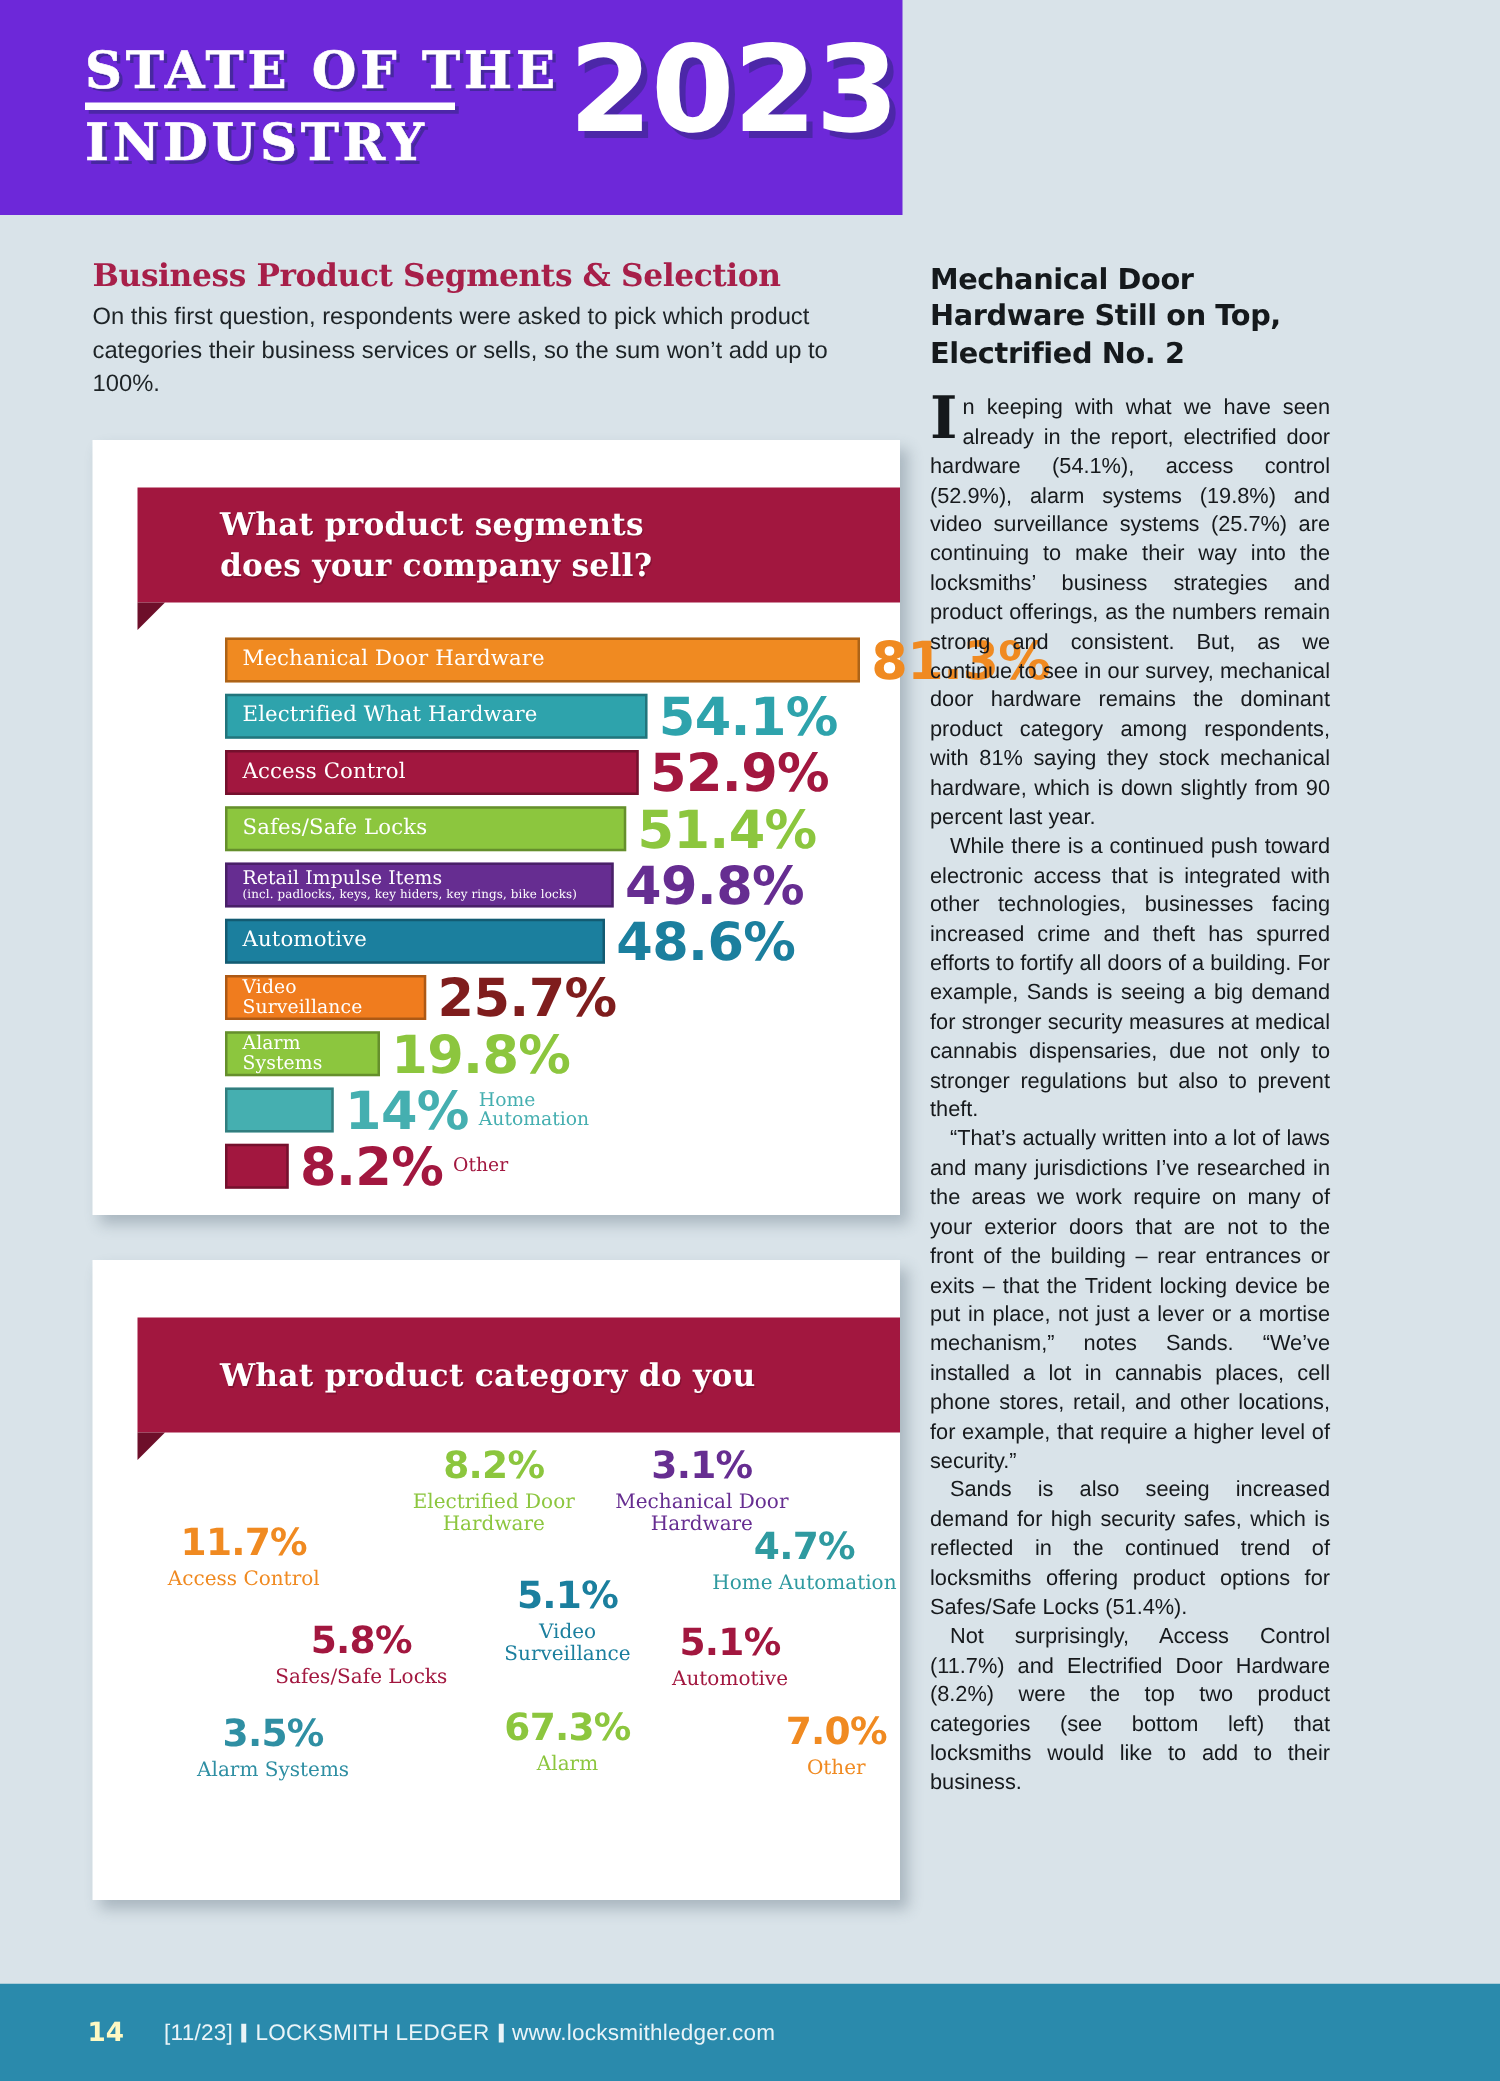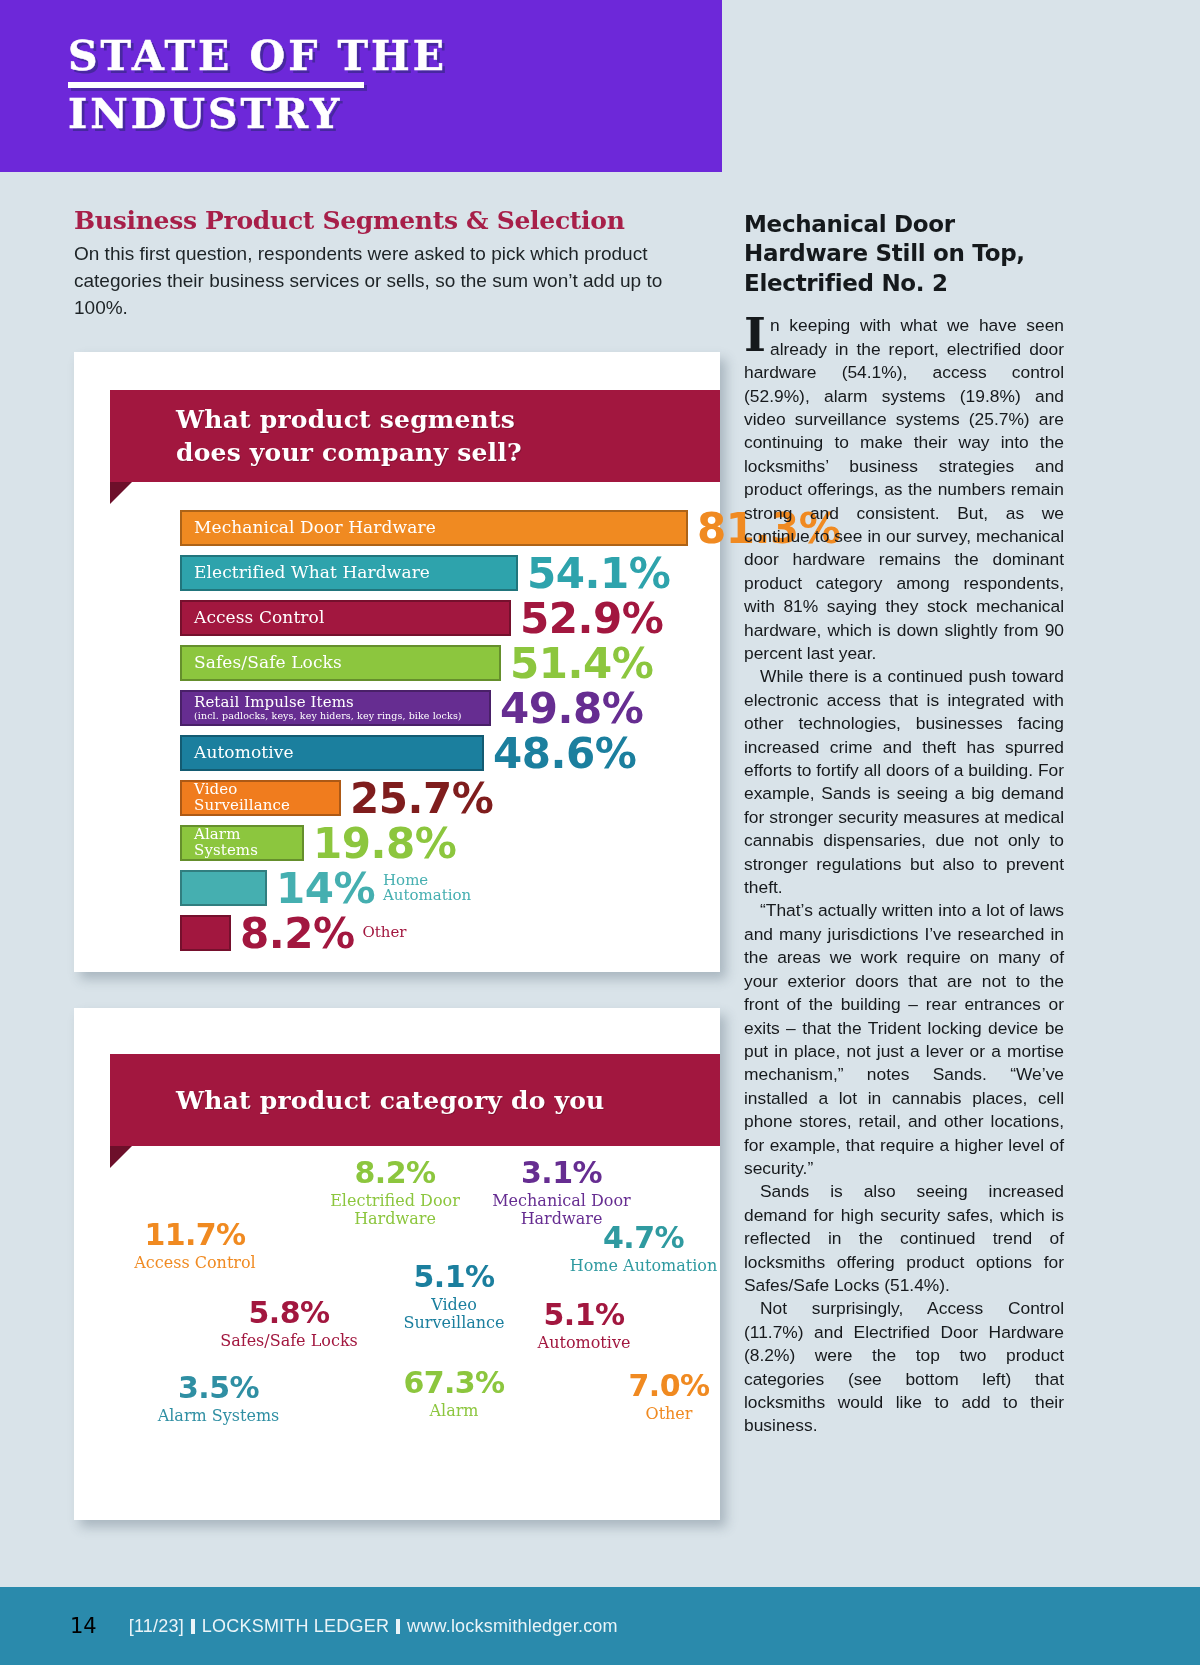--- a/index.html
+++ b/index.html
@@ -222,23 +222,23 @@
   .footer {
     position: absolute;
     left: 0; bottom: 0;
     width: 1200px; height: 78px;
     background: #2a8aac;
     display: flex;
     align-items: center;
   }
   .f-page {
     font-family: "DejaVu Sans", sans-serif;
-    font-weight: normal;
+    font-weight: bold;
     font-size: 21px;
-    color: #000000;
+    color: #fef9c3;
     margin-left: 70px;
   }
   .f-meta {
     font-size: 18px;
     color: #eaf4f8;
     margin-left: 32px;
     letter-spacing: 0.2px;
   }
   .f-bar {
     display: inline-block;
@@ -251,20 +251,21 @@
 </head>
 <body>
 
 <div class="masthead">
   <div class="logo-wrap">
     <div class="logo-left">
       <div class="logo-line">STATE OF THE</div>
       <div class="logo-rule"></div>
       <div class="logo-line">INDUSTRY</div>
     </div>
+    <div class="logo-year">2023</div>
   </div>
 </div>
 
 <div class="left-col">
   <div class="sec-title">Business Product Segments &amp; Selection</div>
   <div class="sec-body">On this first question, respondents were asked to pick which product categories their business services or sells, so the sum won’t add up to 100%.</div>
 </div>
 
 <div class="card" id="card1">
   <div class="ribbon" id="ribbon1">

